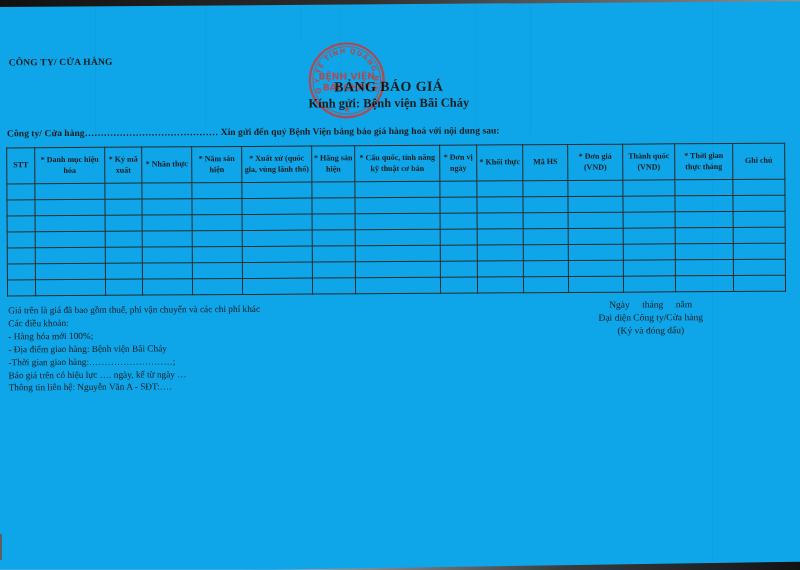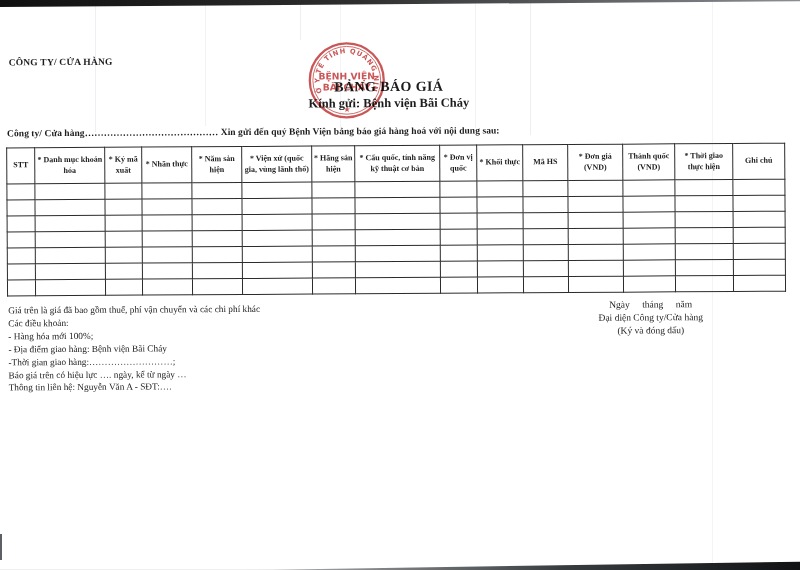--- a/index.html
+++ b/index.html
@@ -1,18 +1,18 @@
 <!DOCTYPE html>
 <html><head>
 <meta charset="utf-8">
 <style>
   html,body{margin:0;padding:0;background:#9a9a9a;}
   #canvas{
     position:relative;width:800px;height:570px;overflow:hidden;
-    background:#ffffff;
+    background:#0ea5e9;
     font-family:"Liberation Serif","DejaVu Serif",serif;
     color:#1c1c1c;
   }
   #sheet{position:absolute;inset:0;transform:rotate(-0.35deg);transform-origin:50% 50%;}
 
   .company-label{
     position:absolute;left:10px;top:55px;
     font-size:9.5px;font-weight:bold;letter-spacing:.2px;white-space:nowrap;
   }
   .title-block{position:absolute;left:280px;top:79px;width:220px;text-align:center;z-index:2;}
@@ -118,33 +118,33 @@
           <col style="width: 46px;">
           <col style="width: 45px;">
           <col style="width: 55px;">
           <col style="width: 52px;">
           <col style="width: 58px;">
           <col style="width: 52px;">
         </colgroup>
         <thead>
           <tr>
             <th>STT</th>
-            <th>* Danh mục khoản hóa</th>
+            <th>* Danh mục hiệu hóa</th>
             <th>* Ký mã xuất</th>
             <th>* Nhãn thực</th>
             <th>* Năm sản hiện</th>
-            <th>* Viện xứ (quốc gia, vùng lãnh thổ)</th>
+            <th>* Xuất xứ (quốc gia, vùng lãnh thổ)</th>
             <th>* Hãng sản hiện</th>
             <th>* Cấu quốc, tính năng kỹ thuật cơ bản</th>
-            <th>* Đơn vị quốc</th>
+            <th>* Đơn vị ngày</th>
             <th>* Khối thực</th>
             <th>Mã HS</th>
             <th>* Đơn giá (VND)</th>
             <th>Thành quốc (VND)</th>
-            <th>* Thời giao thực hiện</th>
+            <th>* Thời gian thực tháng</th>
             <th>Ghi chú</th>
           </tr>
         </thead>
         <tbody>
           <tr>
             <td></td>
             <td></td>
             <td></td>
             <td></td>
             <td></td>

